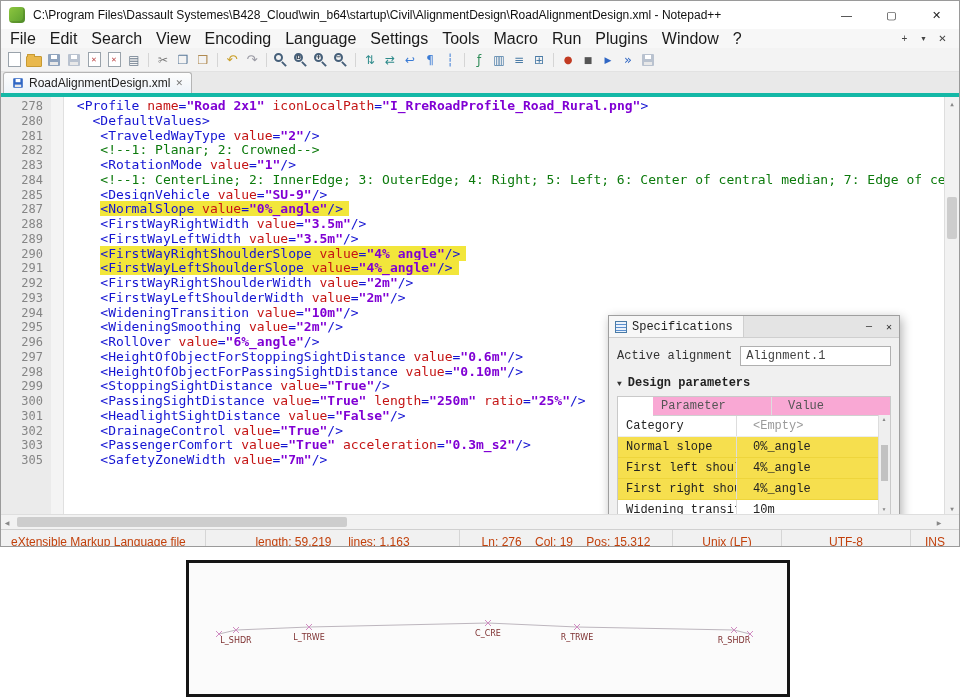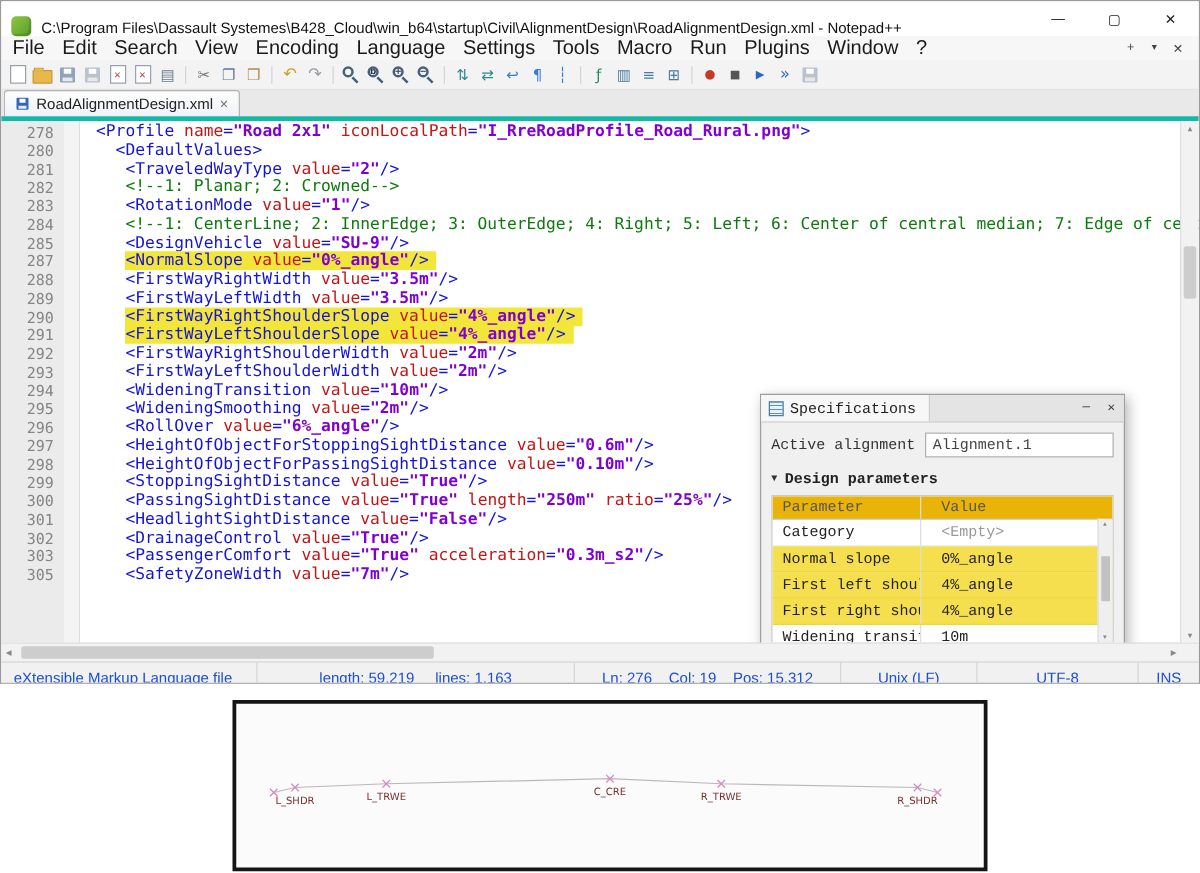--- a/index.html
+++ b/index.html
@@ -3,21 +3,21 @@
 <meta charset="utf-8">
 <style>
   html,body{margin:0;padding:0;}
   body{width:960px;height:698px;background:#ffffff;position:relative;overflow:hidden;
        font-family:"Liberation Sans",sans-serif;-webkit-font-smoothing:antialiased;}
 
   
   .npp-window{position:absolute;left:0;top:0;width:960px;height:547px;background:#fff;
               border:1px solid #9a9a9a;box-sizing:border-box;overflow:hidden;}
 
-  .titlebar{height:28px;display:flex;align-items:flex-end;background:#ffffff;padding-left:8px;}
+  .titlebar{height:28px;display:flex;align-items:center;background:#ffffff;padding-left:8px;}
   .app-icon{width:16px;height:16px;border-radius:4px;flex:0 0 16px;
             background:linear-gradient(135deg,#8dc63f 0%,#5a9e2f 100%);
             box-shadow:inset -2px -2px 0 rgba(0,0,0,.12);}
   .title-text{font-size:12px;color:#111;margin-left:8px;flex:1;white-space:nowrap;overflow:hidden;}
   .win-controls{display:flex;height:100%;}
   .win-btn{width:45px;height:100%;display:flex;align-items:center;justify-content:center;
            background:transparent;border:none;font-size:11px;color:#222;font-family:inherit;}
 
   .menubar{height:19px;display:flex;align-items:center;background:#f7f7f7;padding:0 2px;}
   .menu-item{font-size:16px;color:#1a1a1a;padding:1px 7px;white-space:nowrap;}
@@ -100,37 +100,37 @@
   .spec-ctrl.first{margin-left:auto;}
   .row-active{display:flex;align-items:center;gap:8px;padding:8px 8px 6px;}
   .spec-label{font-size:12px;color:#333;white-space:nowrap;}
   .spec-input{flex:1;height:18px;background:#fff;border:1px solid #b0b0b0;font-size:12px;color:#444;
               padding:0 5px;display:flex;align-items:center;}
   .spec-section{display:flex;align-items:center;gap:6px;padding:4px 8px;font-size:12px;
                 font-weight:bold;color:#222;}
   .tri{font-size:8px;color:#333;font-weight:normal;}
   .spec-table{margin:2px 8px 0;background:#fff;border:1px solid #c9c9c9;position:relative;
               height:117px;overflow:hidden;font-size:12px;}
-  .thead{display:flex;height:18px;background:#eab308;border-bottom:1px solid #d0d0d0;color:#555;}
+  .thead{display:flex;height:18px;background:#f9a8d4;border-bottom:1px solid #d0d0d0;color:#555;margin-left:35px;}
   .tc1{flex:0 0 110px;padding-left:8px;display:flex;align-items:center;border-right:1px solid #ddd;
        white-space:nowrap;overflow:hidden;}
   .tc2{flex:1;padding-left:16px;display:flex;align-items:center;white-space:nowrap;}
   .trow{display:flex;height:20px;border-bottom:1px solid #ededed;color:#222;text-align:right;}
   .trow-hl{background:#f6df4e;border-bottom-color:#eed53c;}
   .tc-empty{color:#9a9a9a;}
   .tscroll{position:absolute;right:0;top:18px;bottom:0;width:11px;background:#efefef;
            border-left:1px solid #ddd;}
   .tscroll .arr{position:absolute;left:0;width:10px;height:9px;display:flex;align-items:center;
            justify-content:center;font-size:5px;color:#888;}
   .tscroll .arr.up{top:0;} .tscroll .arr.down{bottom:0;}
   .tthumb{position:absolute;left:2px;right:2px;top:30px;height:36px;background:#c2c2c2;}
 
   
   .statusbar{height:23px;display:flex;background:#f1f1f1;border-top:1px solid #d0d0d0;
-             font-size:12px;color:#1d4ed8;align-items:stretch;}
+             font-size:12px;color:#c2410c;align-items:stretch;}
   .sb{display:flex;align-items:center;padding:0 10px;border-right:1px solid #d6d6d6;
       white-space:pre;overflow:hidden;}
   .sb.c{justify-content:center;}
   .sb-type{flex:1;}
   .sb-len{flex:0 0 233px;}
   .sb-cur{flex:0 0 192px;}
   .sb-eol{flex:0 0 88px;}
   .sb-enc{flex:0 0 108px;}
   .sb-ins{flex:0 0 28px;border-right:none;}
 

